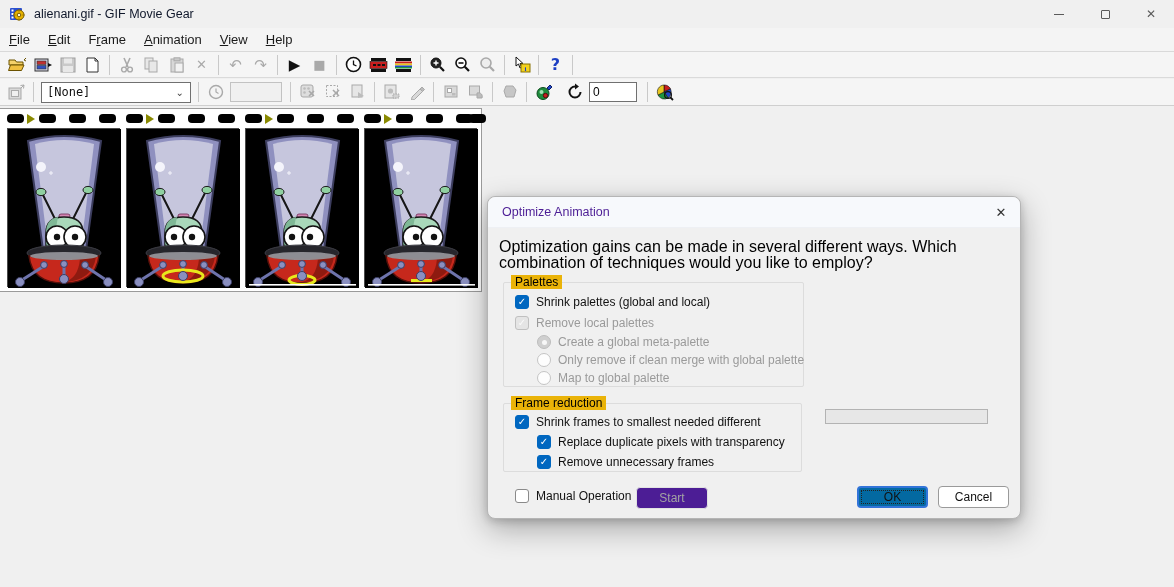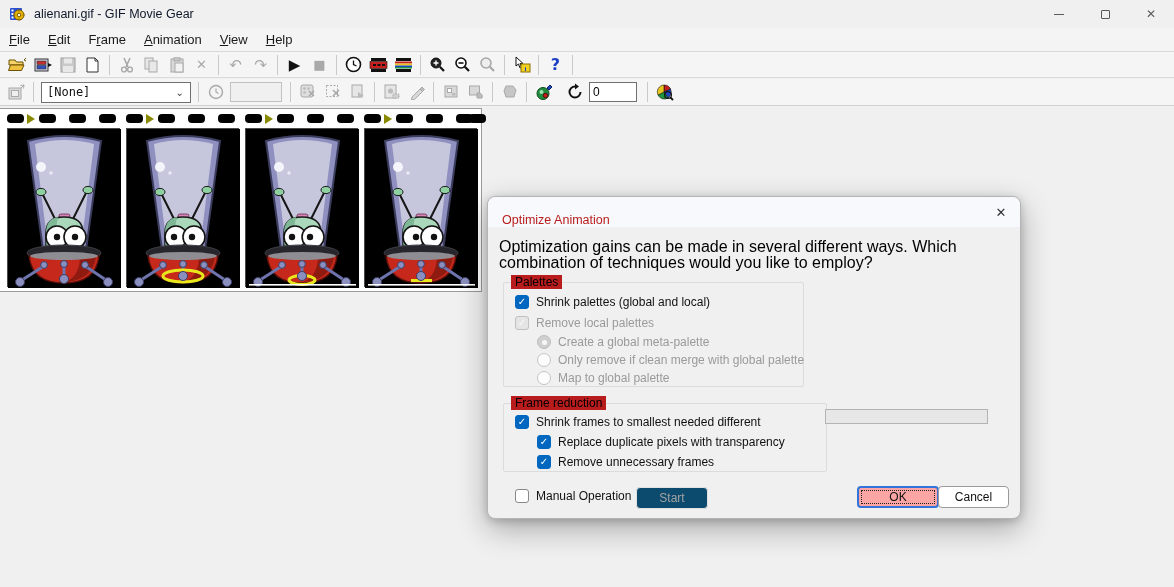--- a/index.html
+++ b/index.html
@@ -42,28 +42,28 @@
   .filmstrip { position:absolute; left:0; top:108px; width:482px; height:184px; background:#fff; border:1px solid #9a9a9a; border-left:none; }
   .sprockets { position:absolute; left:0; top:3px; width:100%; height:14px; }
   .hole { position:absolute; width:17px; height:9px; background:#000; border-radius:4px; top:2px; }
   .ptri { position:absolute; top:2px; width:0; height:0; border-left:8px solid #8a8a00; border-top:5px solid transparent; border-bottom:5px solid transparent; }
   .frame-box { position:absolute; top:19px; width:113px; height:159px; background:#000; border:1px solid #4a4a4a; }
   .frame-box svg { display:block; }
 
   
   .dialog { position:absolute; left:487px; top:196px; width:534px; height:323px; background:#f0f0f0; border:1px solid #b5b5b5; border-radius:8px; box-shadow:0 10px 30px rgba(0,0,0,.30), 0 2px 8px rgba(0,0,0,.18); }
   .dlg-titlebar { position:absolute; left:0; top:0; width:100%; height:31px; background:#f7f9fc; border-bottom:1px solid #eef0f4; border-radius:8px 8px 0 0; }
-  .dlg-title { position:absolute; left:14px; top:8px; line-height:31px; font-size:12.5px; color:#b91c1c; }
+  .dlg-title { position:absolute; left:14px; top:0; line-height:31px; font-size:12.5px; color:#4c1d95; }
   .dlg-close { position:absolute; right:6px; top:4px; width:26px; height:23px; display:flex; align-items:center; justify-content:center; color:#333; font-size:13px; font-family:"DejaVu Sans", sans-serif; }
   .dlg-intro { position:absolute; left:11px; top:42px; font-size:16px; line-height:16px; color:#000; }
 
   .groupbox { position:absolute; border:1px solid #dcdcdc; border-radius:2px; }
-  .gb-label { position:absolute; top:-8px; left:7px; background:#b91c1c; padding:0 4px; font-size:12px; color:#000; }
+  .gb-label { position:absolute; top:-8px; left:7px; background:#eab308; padding:0 4px; font-size:12px; color:#000; }
   .g1 { left:15px; top:85px; width:301px; height:105px; }
-  .g2 { left:15px; top:206px; width:324px; height:69px; }
+  .g2 { left:15px; top:206px; width:299px; height:69px; }
 
   .row { position:absolute; display:flex; align-items:center; font-size:12px; }
   .cbox { width:14px; height:14px; border-radius:3px; flex:none; display:flex; align-items:center; justify-content:center; margin-right:7px; }
   .cb-on { background:#0067c0; border:1px solid #0067c0; }
   .cb-on .ck { color:#fff; font-size:10px; font-family:"DejaVu Sans", sans-serif; line-height:1; }
   .cb-dis { background:#e5e5e5; border:1px solid #c0c0c0; }
   .cb-dis .ck { color:#fafafa; font-size:10px; font-family:"DejaVu Sans", sans-serif; line-height:1; }
   .cb-off { background:#fff; border:1px solid #8a8a8a; }
   .radio { width:14px; height:14px; border-radius:50%; flex:none; margin-right:7px; }
   .rd-sel-dis { background:#cfcfcf; border:1px solid #bdbdbd; display:flex; align-items:center; justify-content:center; }
@@ -71,22 +71,22 @@
   .rd-off-dis { background:#fdfdfd; border:1px solid #c4c4c4; }
   .lbl-dis { color:#9a9a9a; }
 
   .sizes { position:absolute; left:322px; top:95px; display:grid; grid-template-columns:105px auto; row-gap:8px; font-size:12px; }
   .sz-label { text-align:right; }
   .sz-value { padding-left:9px; }
 
   .progress { position:absolute; left:337px; top:212px; width:163px; height:15px; background:#e7e7e7; border:1px solid #b3b3b3; }
 
   .btn { position:absolute; height:22px; font-size:12px; display:flex; align-items:center; justify-content:center; border-radius:4px; }
-  .btn-start { left:148px; top:290px; width:72px; background:#0c4a6e; border:1px solid #e2e2e2; color:#a3a3a3; }
-  .btn-ok { left:369px; top:289px; width:82px; background:#fca5a5; border:2px solid #3274d9; outline:1px dotted #222; outline-offset:-5px; }
+  .btn-start { left:148px; top:290px; width:72px; background:#4c1d95; border:1px solid #e2e2e2; color:#a3a3a3; }
+  .btn-ok { left:369px; top:289px; width:71px; background:#0369a1; border:2px solid #3274d9; outline:1px dotted #222; outline-offset:-5px; }
   .btn-cancel { left:450px; top:289px; width:71px; background:#fff; border:1px solid #9a9a9a; }
   .manual-row { left:27px; top:292px; }
 
   svg { display:block; }
 </style>
 </head>
 <body>
 
 <div class="titlebar">
   <svg class="app-icon" viewBox="0 0 16 16">

